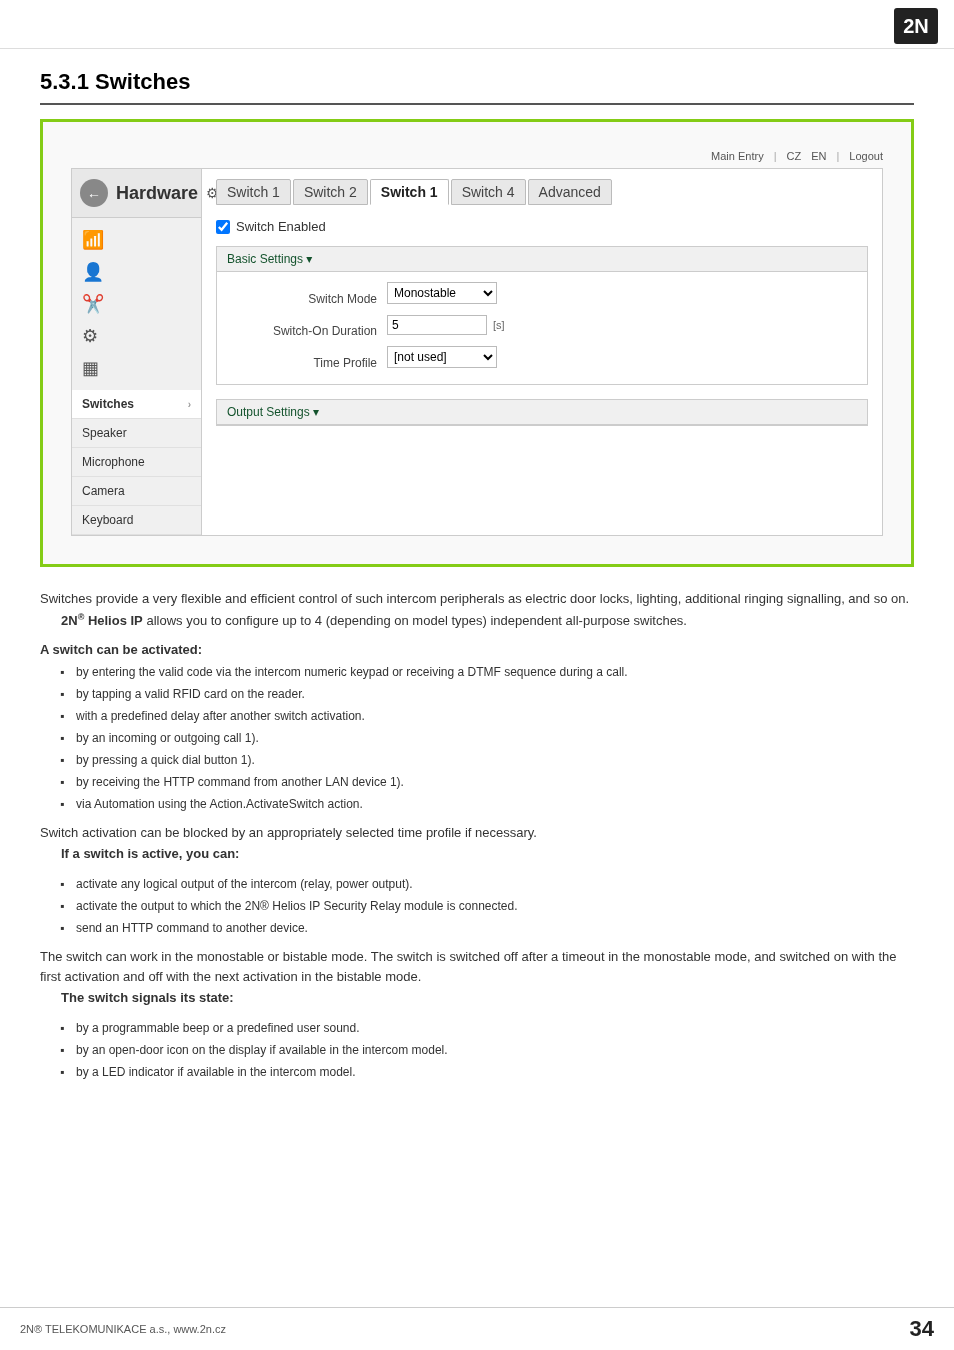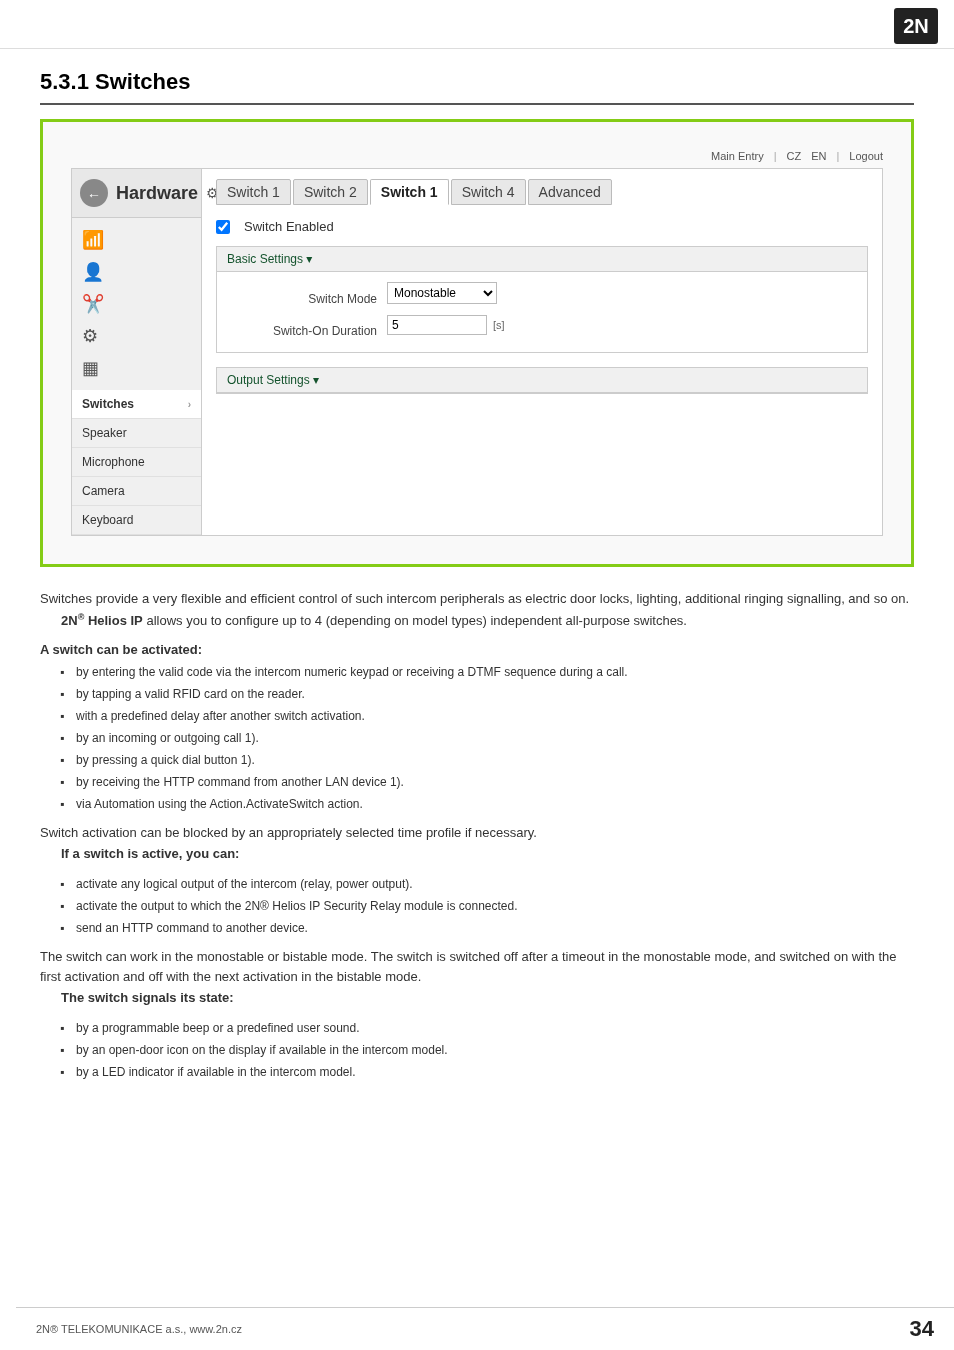--- a/index.html
+++ b/index.html
@@ -181,21 +181,21 @@
       background: #fff;
       border-bottom: 1px solid #fff;
       font-weight: bold;
       color: #222;
     }
 
     
     .switch-enabled-row {
       display: flex;
       align-items: center;
-      gap: 14px;
+      gap: 6px;
       font-size: 13px;
       margin-bottom: 4px;
     }
     .switch-enabled-row input[type="checkbox"] {
       width: 14px;
       height: 14px;
     }
 
     
     .collapsible-section {
@@ -284,21 +284,21 @@
       position: absolute;
       left: 0;
       color: #333;
       font-size: 12px;
     }
 
     
     .footer {
       position: absolute;
       bottom: 0;
-      left: 16px;
+      left: 0;
       right: 0;
       border-top: 1px solid #ccc;
       display: flex;
       justify-content: space-between;
       align-items: center;
       padding: 8px 20px;
       font-size: 11px;
       color: #555;
     }
     .footer-page {
@@ -389,20 +389,26 @@
               <select class="form-control">
                 <option>Monostable</option>
                 <option>Bistable</option>
               </select>
             </div>
             <div class="form-row">
               <span class="form-label">Switch-On Duration</span>
               <input type="text" class="form-control" value="5" style="width: 60px;">
               <span class="form-unit">[s]</span>
             </div>
+            <div class="form-row">
+              <span class="form-label">Time Profile</span>
+              <select class="form-control">
+                <option>[not used]</option>
+              </select>
+            </div>
           </div>
         </div>
 
         <div class="collapsible-section">
           <div class="collapsible-header">Output Settings ▾</div>
         </div>
 
       </div>
 
     </div>

